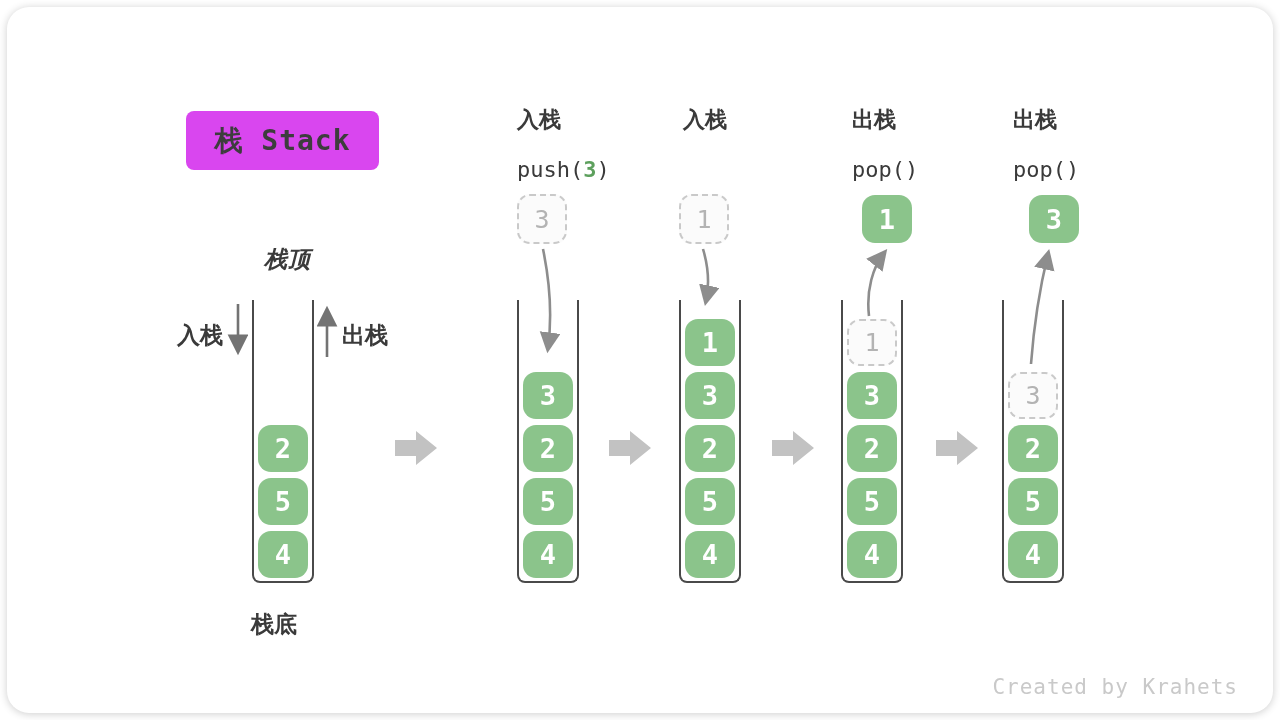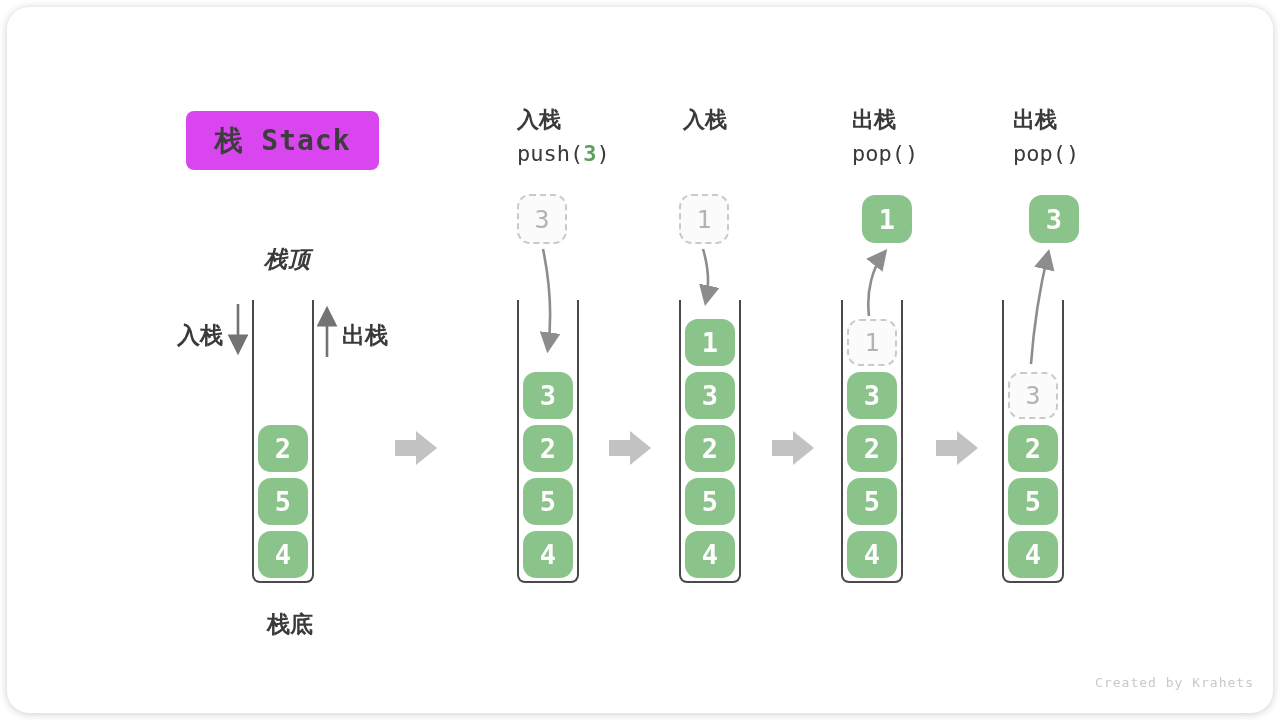--- a/index.html
+++ b/index.html
@@ -19,29 +19,29 @@
     font-size: 28px; font-weight: 600; color: #3d3d3d;
     display: flex; align-items: center; justify-content: center;
     letter-spacing: 1px;
   }
 
   .zh-label {
     position: absolute; font-weight: 700; color: #3a3a3a;
     font-size: 23px; text-align: center;
   }
   .label-top    { left: 237px; top: 244px; width: 100px; font-style: italic; }
-  .label-bottom { left: 240px; top: 609px; width: 100px; }
+  .label-bottom { left: 224px; top: 609px; width: 100px; }
   .label-push   { left: 161px; top: 320px; width: 62px; text-align: right; }
   .label-pop    { left: 342px; top: 320px; width: 62px; text-align: left; }
 
   .op-header { position: absolute; top: 105px; width: 170px; }
   .op-name { font-size: 22px; font-weight: 700; color: #3a3a3a; line-height: 29px; }
   .op-code {
     font-family: "DejaVu Sans Mono", monospace;
-    font-size: 22px; color: #3a3a3a; line-height: 30px; margin-top: 5px;
+    font-size: 22px; color: #3a3a3a; line-height: 30px; margin-top: 21px;
   }
   .op-code .arg { color: #5da05d; font-weight: 700; }
 
   .stack {
     position: absolute; top: 300px; width: 62px; height: 283px;
     border: 2px solid #4a4a4a; border-top: none;
     border-radius: 0 0 8px 8px; background: transparent; z-index: 2;
   }
 
   .cell {
@@ -71,23 +71,23 @@
     font-size: 27px; font-weight: 700;
     display: flex; align-items: center; justify-content: center;
   }
 
   svg.overlay {
     position: absolute; left: 0; top: 0; width: 1280px; height: 720px;
     z-index: 5; pointer-events: none;
   }
 
   .footer {
-    position: absolute; right: 26px; top: 675px;
+    position: absolute; right: 42px; top: 675px;
     font-family: "DejaVu Sans Mono", monospace;
-    font-size: 13px; color: #c9c9c9; letter-spacing: 1px;
+    font-size: 21px; color: #c9c9c9; letter-spacing: 1px;
   }
 </style>
 </head>
 <body>
 
 <div class="card"></div>
 
 <div class="title-box">栈 Stack</div>
 
 <div class="zh-label label-top">栈顶</div>

